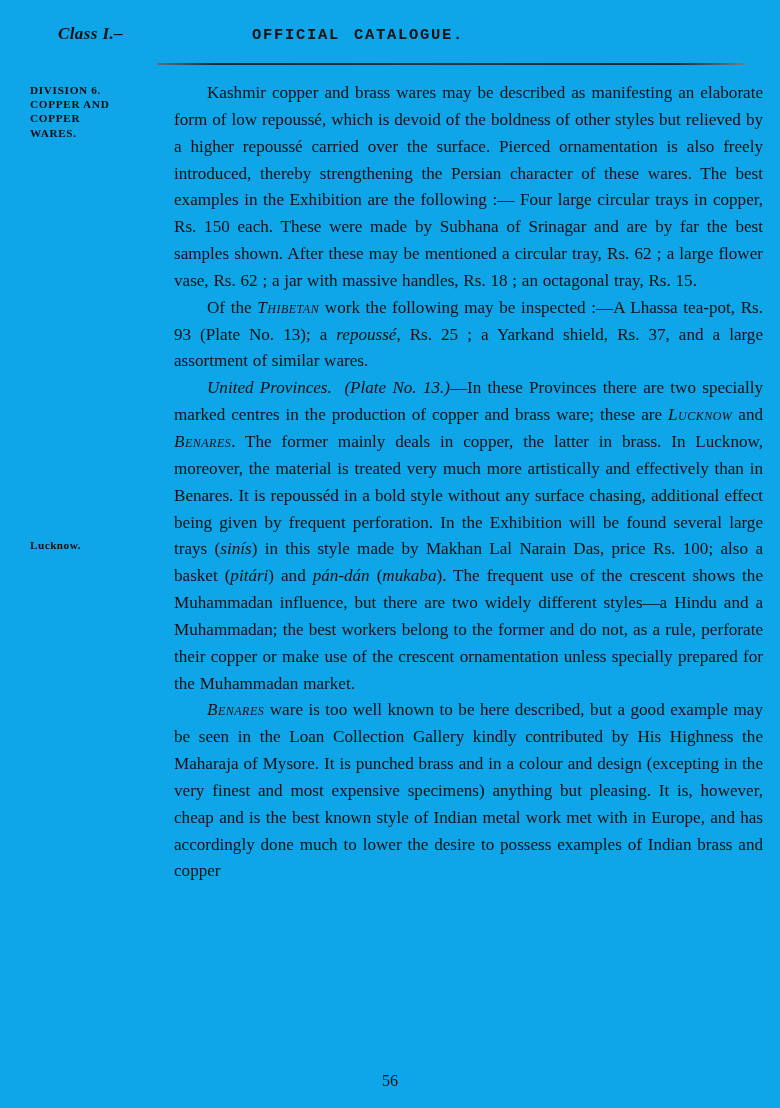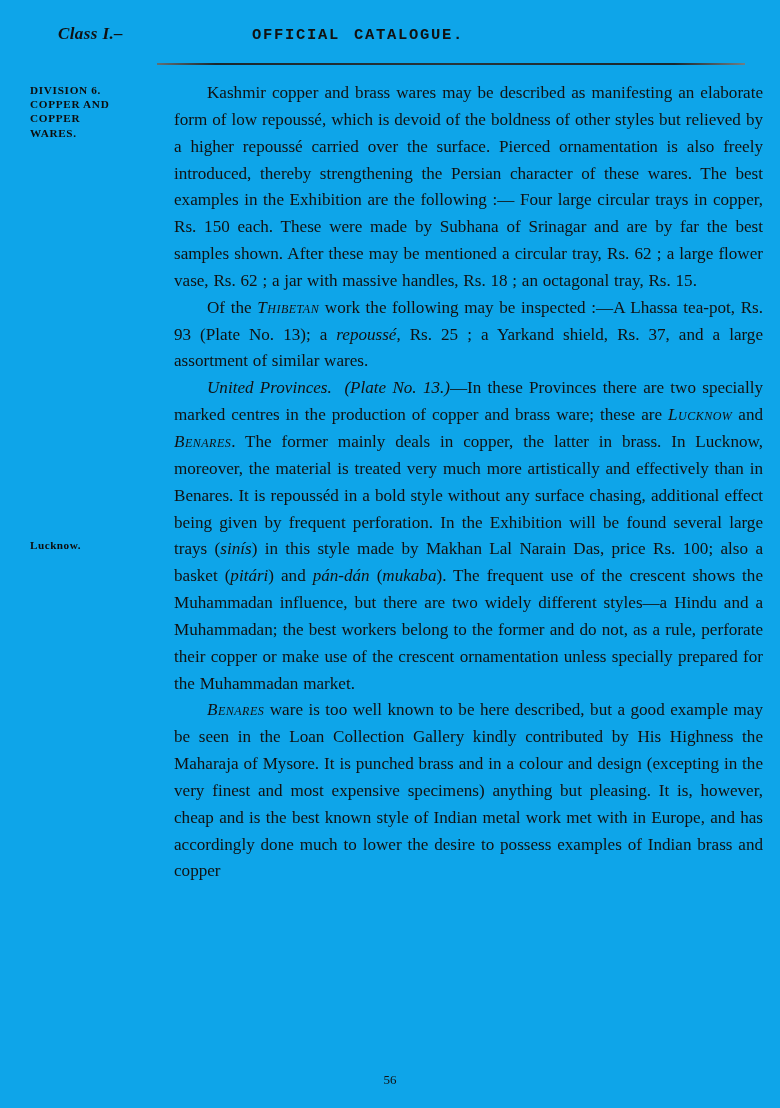--- a/index.html
+++ b/index.html
@@ -104,21 +104,21 @@
   .it { font-style: italic; }
   .bi { font-style: italic; font-weight: normal; }
 
   
   .folio {
     position: absolute;
     left: 0;
     top: 1072px;
     width: 780px;
     text-align: center;
-    font-size: 13px;
+    font-size: 16px;
   }
 </style>
 </head>
 <body>
 
 <div class="page">
 
   <div class="running-head">
     <div class="class-label">Class I.–</div>
     <div class="catalogue-title">OFFICIAL CATALOGUE.</div>

